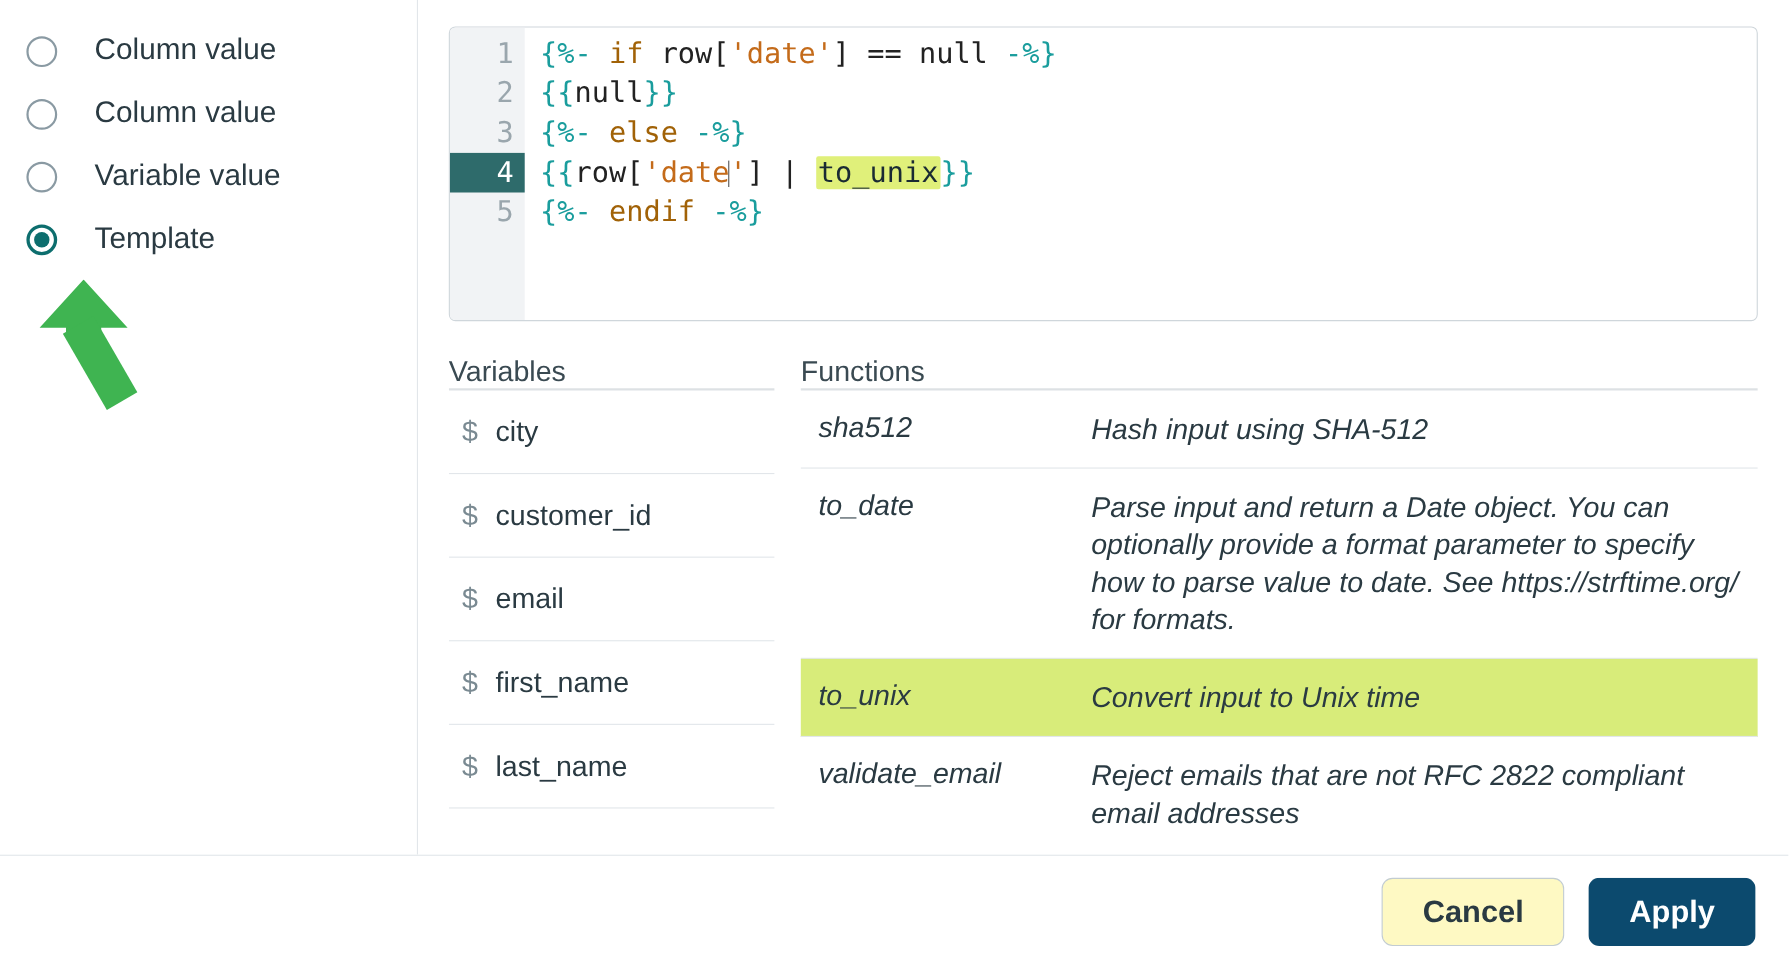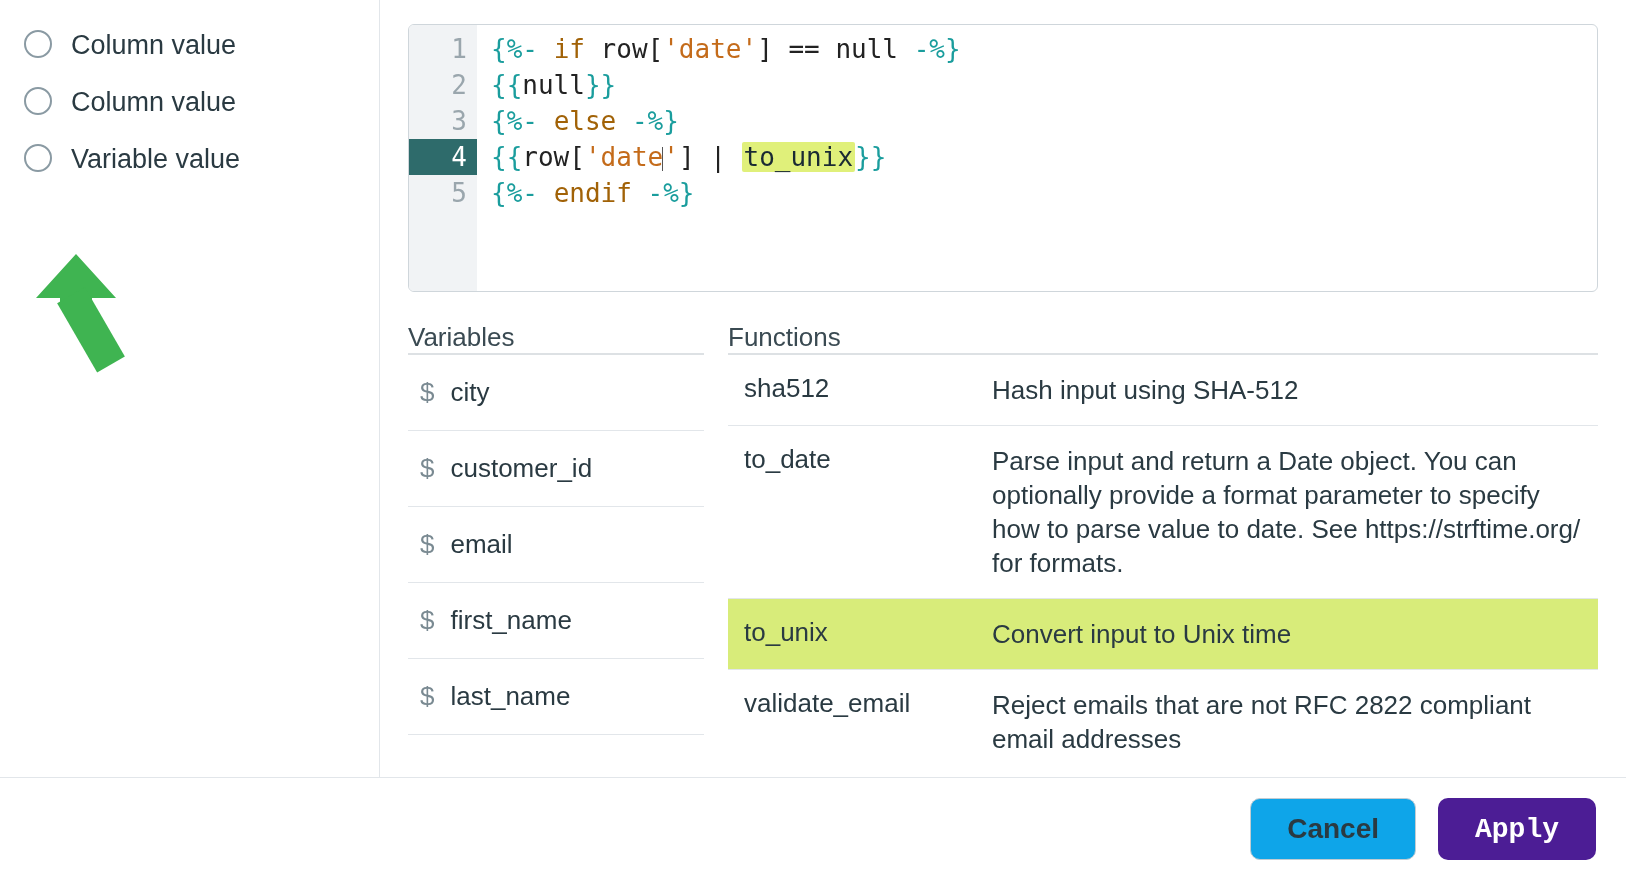--- a/index.html
+++ b/index.html
@@ -1,21 +1,21 @@
 <!DOCTYPE html>
 <html><head>
 <meta charset="utf-8">
 <style>
   * { box-sizing: border-box; margin: 0; padding: 0; }
   html, body { width: 1626px; height: 880px; font-family: -apple-system, BlinkMacSystemFont, "Segoe UI", Helvetica, Arial, sans-serif; color: #1a2a33; background:#fff; }
   .page { display:flex; flex-direction:column; height:100%; }
   .top { flex:1; display:flex; border-bottom:1px solid #e2e6ea; overflow:hidden; }
   .sidebar { width:380px; border-right:1px solid #e2e6ea; padding:30px 24px; position:relative; }
   .radio-list { display:flex; flex-direction:column; gap:26px; }
-  .radio-item { display:flex; align-items:flex-start; gap:19px; cursor:pointer; }
+  .radio-item { display:flex; align-items:flex-end; gap:34px; cursor:pointer; }
   .radio-outer { width:28px; height:28px; border-radius:50%; border:2px solid #8a9aa3; display:flex; align-items:center; justify-content:center; flex-shrink:0; }
   .radio-item.selected .radio-outer { border-color:#0d6e6e; border-width:3px; }
   .radio-inner { width:14px; height:14px; border-radius:50%; background:#0d6e6e; display:none; }
   .radio-item.selected .radio-inner { display:block; }
   .radio-label { font-size:27px; color:#2a3a42; }
   .arrow-wrap { position:absolute; top:254px; left:26px; pointer-events:none; }
   .main { flex:1; padding:24px 28px 12px 28px; display:flex; flex-direction:column; overflow:hidden; }
   .editor { border:1px solid #cfd6db; border-radius:6px; height:268px; display:flex; overflow:hidden; background:#fff; font-family: ui-monospace, Menlo, Consolas, monospace; font-size:26px; line-height:36px; }
   .gutter { background:#f1f3f5; width:68px; text-align:right; padding:6px 10px; color:#9aa6ad; user-select:none; }
   .gutter .ln { height:36px; }
@@ -28,47 +28,53 @@
   .hilite { background:#e0f07a; padding:0 2px; border-radius:2px; }
   .cursor-line { display:inline-block; width:1px; height:24px; background:#555; vertical-align:middle; margin:0 0 0 -1px; }
   .tables { display:flex; gap:24px; margin-top:30px; flex:1; overflow:hidden; }
   .col-vars { width:296px; }
   .col-funcs { flex:1; }
   .tbl-header { font-size:26px; color:#3a4a52; padding-bottom:0; border-bottom:2px solid #9aa6ad55; }
   .vars-list { }
   .var-row { display:flex; align-items:center; gap:16px; padding:22px 12px; border-bottom:1px solid #e2e6ea; font-size:26px; color:#2a3a42; cursor:pointer; }
   .dollar { color:#7a8a92; font-size:26px; }
   .funcs-list { }
-  .func-row { display:flex; gap:28px; padding:18px 16px; border-bottom:1px solid #e2e6ea; font-size:26px; cursor:pointer; }
+  .func-row { display:flex; gap:28px; padding:18px 16px; border-bottom:1px solid #e2e6ea; font-size:26px; cursor:pointer;font-style:italic; }
   .func-row.highlight { background:#d8ec7a; }
   .func-name { width:220px; color:#2a3a42; flex-shrink:0; }
   .func-desc { color:#2a3a42; line-height:34px; }
   .footer { padding:20px 30px; display:flex; justify-content:flex-end; gap:22px; }
   .btn { font-size:28px; padding:14px 36px; border-radius:10px; cursor:pointer; border:1px solid transparent; font-weight:600; }
-  .btn-cancel { background:#0ea5e9; border-color:#c2ccd2; color:#2a3a42; }
-  .btn-apply { background:#4c1d95; color:#fff;font-family:Liberation Mono, monospace; }
+  .btn-cancel { background:#fef9c3; border-color:#c2ccd2; color:#2a3a42; }
+  .btn-apply { background:#0c4a6e; color:#fff; }
 </style>
 </head>
 <body>
 
 <div class="page">
   <div class="top">
     <div class="sidebar">
       <div class="radio-list">
         <div class="radio-item">
           <span class="radio-outer"></span>
           <span class="radio-label">Column value</span>
         </div>
         <div class="radio-item">
           <span class="radio-outer"></span>
           <span class="radio-label">Column value</span>
         </div>
         <div class="radio-item">
           <span class="radio-outer"></span>
           <span class="radio-label">Variable value</span>
+        </div>
+        <div class="radio-item selected">
+          <span class="radio-outer">
+              <span class="radio-inner"></span>
+            </span>
+          <span class="radio-label">Template</span>
         </div>
       </div>
       <div class="arrow-wrap">
         <svg width="160" height="180" viewBox="0 0 160 180">
           <g fill="#3fb451">
             <polygon points="50,0 90,44 66,44 66,54 34,54 34,44 10,44"></polygon>
             <rect x="34" y="40" width="32" height="80" transform="rotate(-30 50 50)"></rect>
           </g>
         </svg>
       </div>

